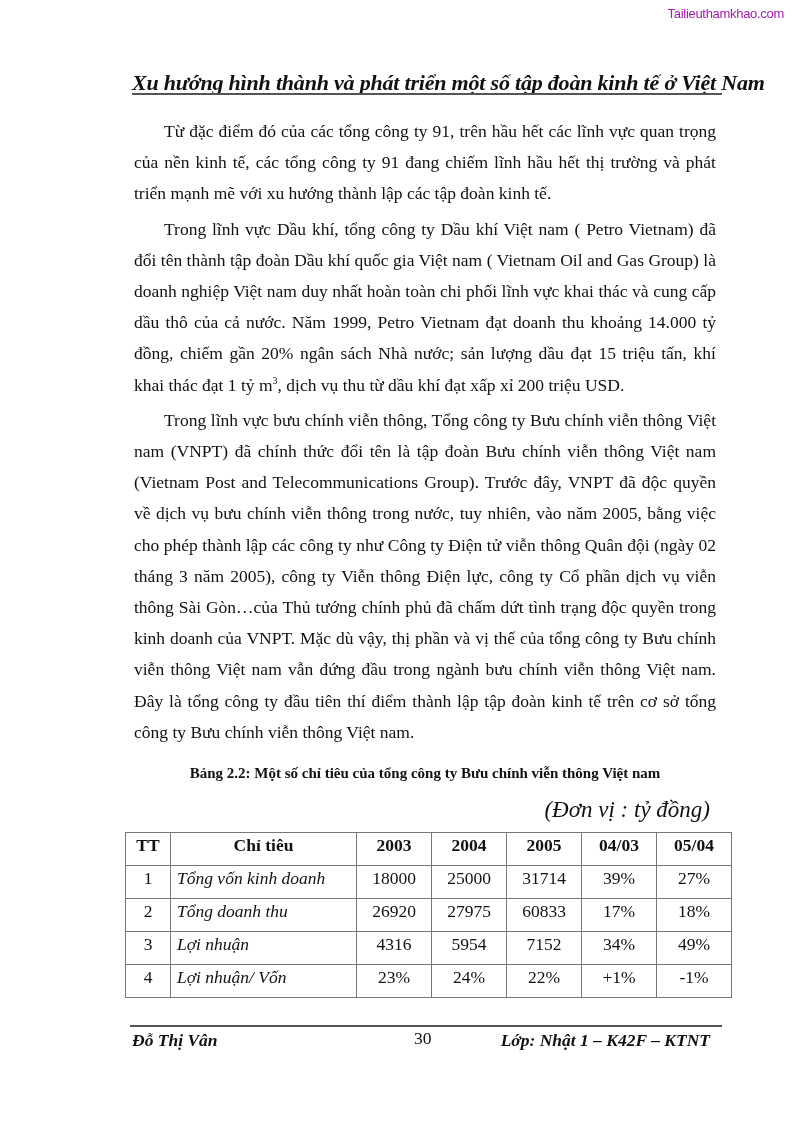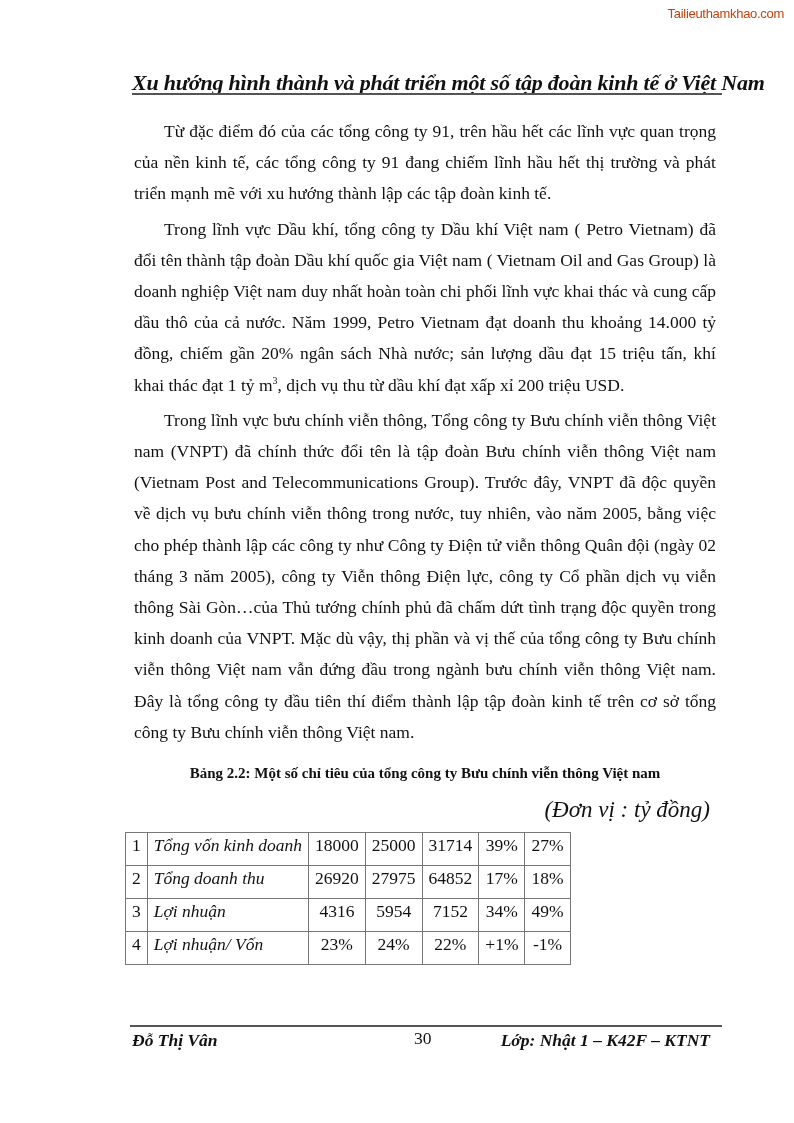--- a/index.html
+++ b/index.html
@@ -1,19 +1,19 @@
 <!DOCTYPE html>
 <html><head>
 <meta charset="utf-8">
 <style>
   html, body { margin: 0; padding: 0; background: #ffffff; }
   body { width: 794px; height: 1123px; position: relative; overflow: hidden;
          font-family: "Liberation Serif", "DejaVu Serif", serif; color: #111; }
   .watermark { position: absolute; top: 6px; right: 10px; font-family: "Liberation Sans", sans-serif;
-               font-size: 13px; color: #c2410c; letter-spacing: -0.3px; }
+               font-size: 13px; color: #a21caf; letter-spacing: -0.3px; }
   .running-header { position: absolute; left: 132px; top: 70px; width: 590px;
                     font-size: 22px; font-weight: bold; font-style: italic; white-space: nowrap;
                     letter-spacing: -0.2px; }
   .header-rule { position: absolute; left: 132px; top: 93px; width: 590px; height: 2px; background: #555; }
   .body-text { position: absolute; left: 130px; top: 112px; width: 590px; font-size: 17.5px;
                line-height: 31.2px; text-align: justify; }
   .body-text p { margin: 4px; text-indent: 30px; }
   .caption { position: absolute; left: 130px; top: 765px; width: 590px; text-align: center;
              font-weight: bold; font-size: 15px; }
   .unit { position: absolute; right: 84px; top: 797px; font-style: italic; font-size: 23px; }
@@ -43,35 +43,44 @@
   <p>Từ đặc điểm đó của các tổng công ty 91, trên hầu hết các lĩnh vực quan trọng của nền kinh tế, các tổng công ty 91 đang chiếm lĩnh hầu hết thị trường và phát triển mạnh mẽ với xu hướng thành lập các tập đoàn kinh tế.</p>
   <p><span>Trong lĩnh vực Dầu khí, tổng công ty Dầu khí Việt nam ( Petro Vietnam) đã đổi tên thành tập đoàn Dầu khí quốc gia Việt nam ( Vietnam Oil and Gas Group) là doanh nghiệp Việt nam duy nhất hoàn toàn chi phối lĩnh vực khai thác và cung cấp dầu thô của cả nước. Năm 1999, Petro Vietnam đạt doanh thu khoảng 14.000 tỷ đồng, chiếm gần 20% ngân sách Nhà nước; sản lượng dầu đạt 15 triệu tấn, khí khai thác đạt 1 tỷ m</span><sup>3</sup><span>, dịch vụ thu từ dầu khí đạt xấp xỉ 200 triệu USD.</span></p>
   <p>Trong lĩnh vực bưu chính viễn thông, Tổng công ty Bưu chính viễn thông Việt nam (VNPT) đã chính thức đổi tên là tập đoàn Bưu chính viễn thông Việt nam (Vietnam Post and Telecommunications Group). Trước đây, VNPT đã độc quyền về dịch vụ bưu chính viễn thông trong nước, tuy nhiên, vào năm 2005, bằng việc cho phép thành lập các công ty như Công ty Điện tử viễn thông Quân đội (ngày 02 tháng 3 năm 2005), công ty Viễn thông Điện lực, công ty Cổ phần dịch vụ viễn thông Sài Gòn…của Thủ tướng chính phủ đã chấm dứt tình trạng độc quyền trong kinh doanh của VNPT. Mặc dù vậy, thị phần và vị thế của tổng công ty Bưu chính viễn thông Việt nam vẫn đứng đầu trong ngành bưu chính viễn thông Việt nam. Đây là tổng công ty đầu tiên thí điểm thành lập tập đoàn kinh tế trên cơ sở tổng công ty Bưu chính viễn thông Việt nam.</p>
 </div>
 
 <div class="caption">Bảng 2.2: Một số chỉ tiêu của tổng công ty Bưu chính viễn thông Việt nam</div>
 <div class="unit">(Đơn vị : tỷ đồng)</div>
 
 <table class="data">
   <tbody>
+      <tr>
+    <th class="c-tt">TT</th>
+    <th class="c-label">Chỉ tiêu</th>
+    <th class="c-y">2003</th>
+    <th class="c-y">2004</th>
+    <th class="c-y">2005</th>
+    <th class="c-r">04/03</th>
+    <th class="c-r">05/04</th>
+  </tr>
   <tr>
     <td>1</td>
     <td class="label">Tổng vốn kinh doanh</td>
     <td>18000</td>
     <td>25000</td>
     <td>31714</td>
     <td>39%</td>
     <td>27%</td>
   </tr>
   <tr>
     <td>2</td>
     <td class="label">Tổng doanh thu</td>
     <td>26920</td>
     <td>27975</td>
-    <td>64852</td>
+    <td>60833</td>
     <td>17%</td>
     <td>18%</td>
   </tr>
   <tr>
     <td>3</td>
     <td class="label">Lợi nhuận</td>
     <td>4316</td>
     <td>5954</td>
     <td>7152</td>
     <td>34%</td>

